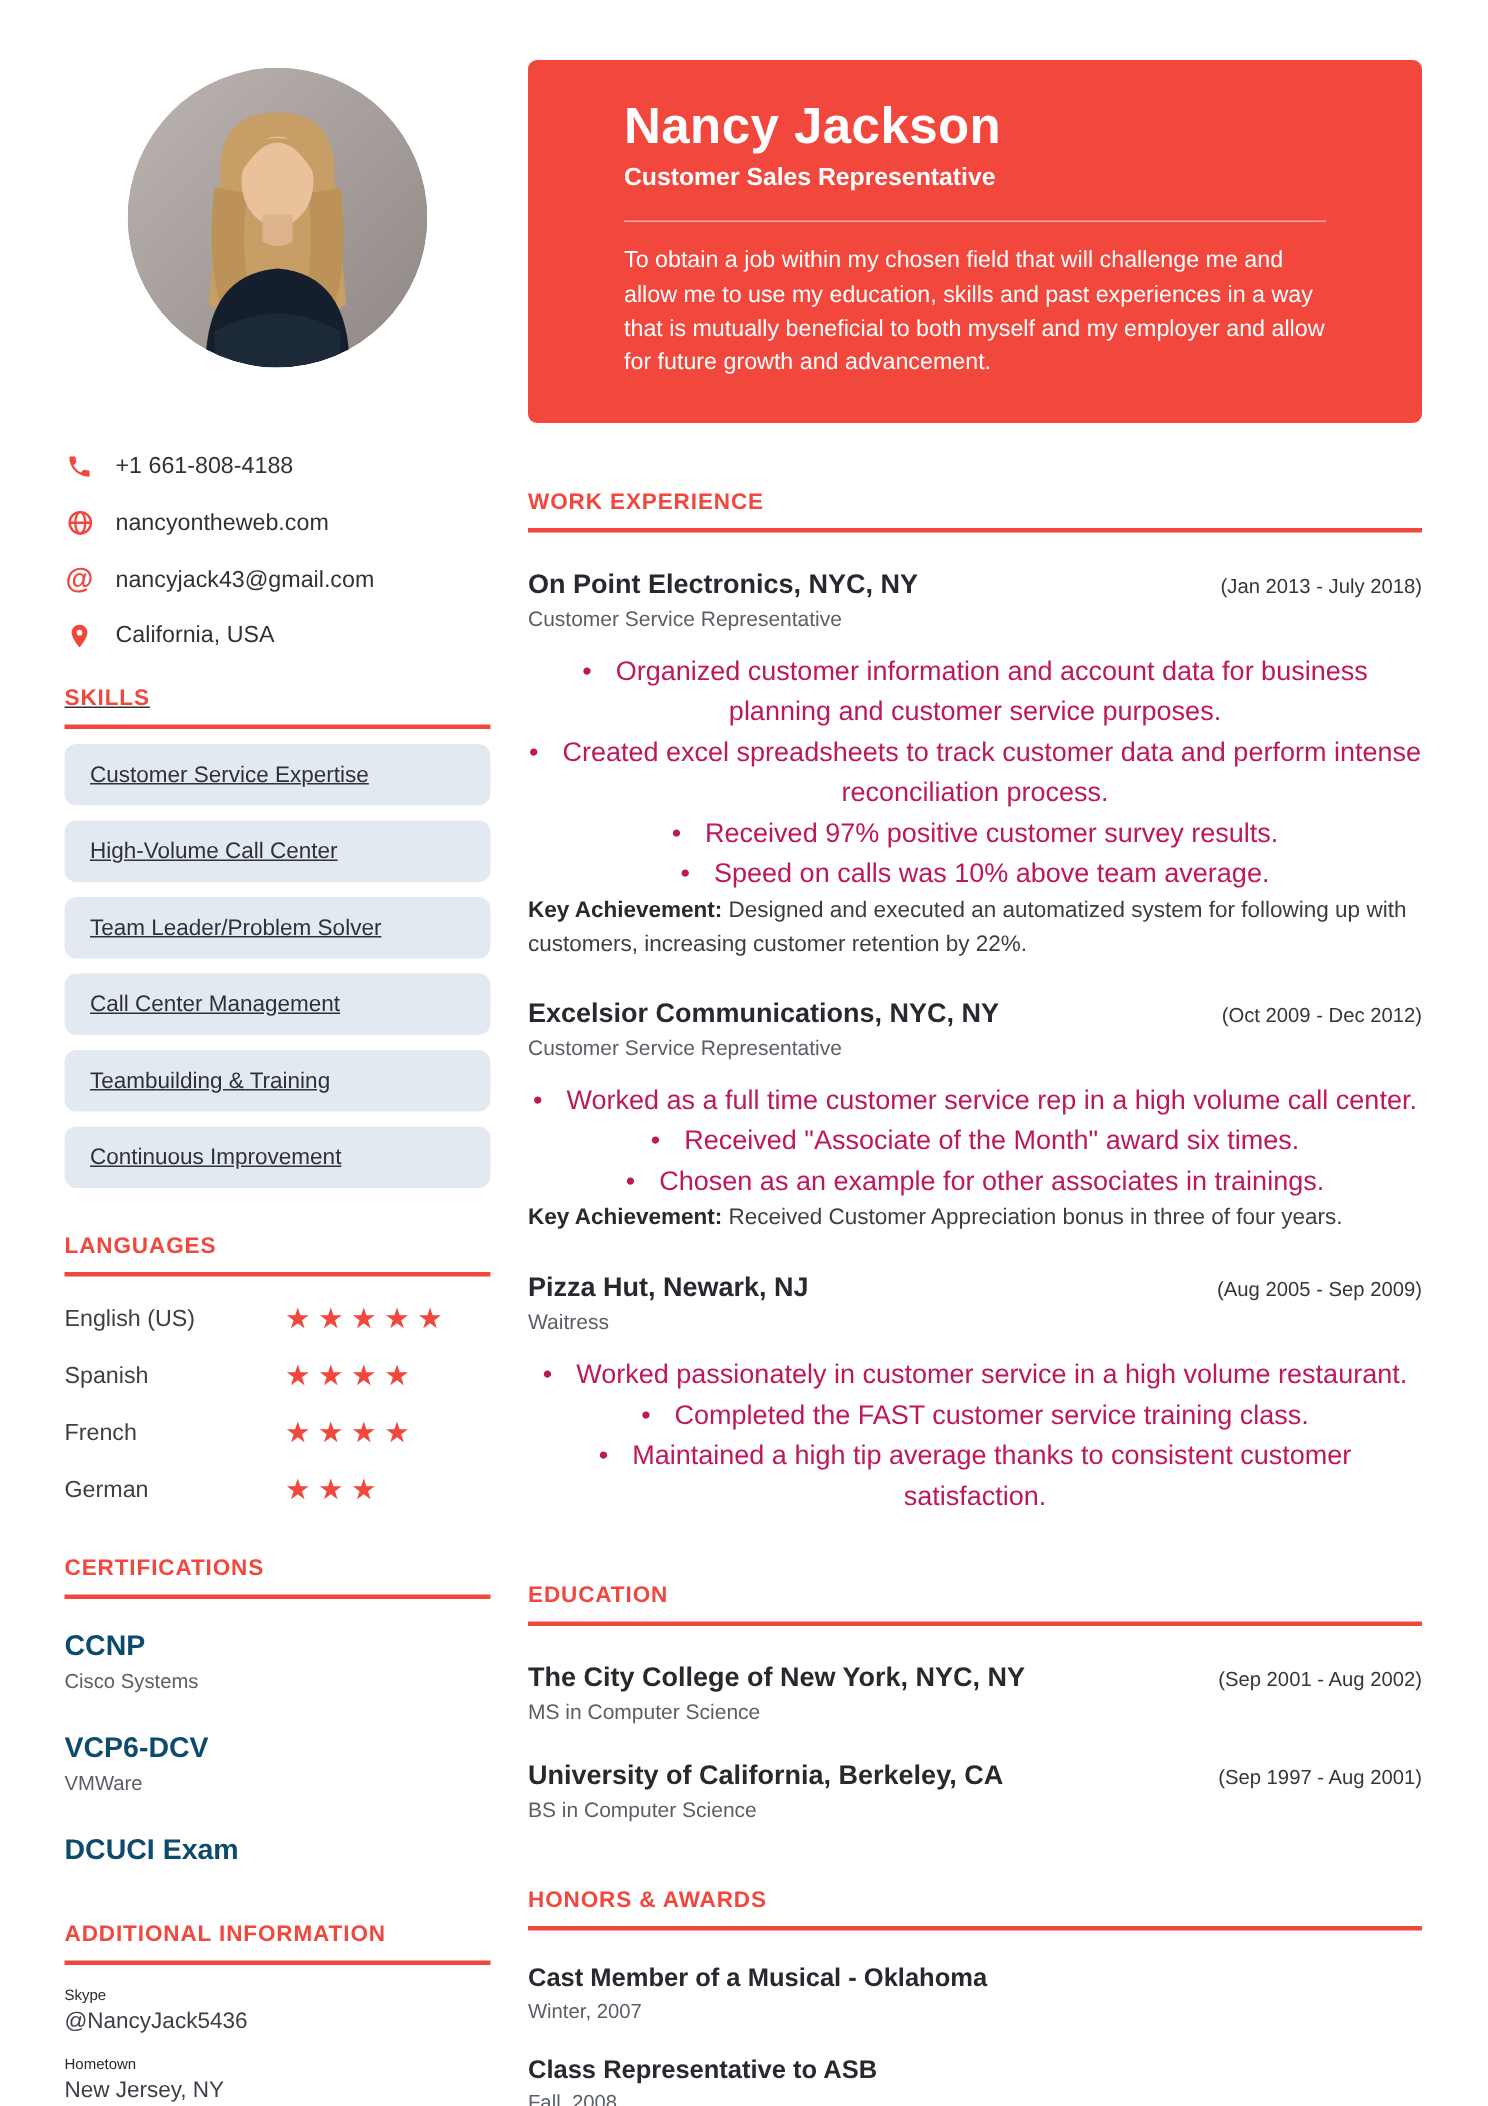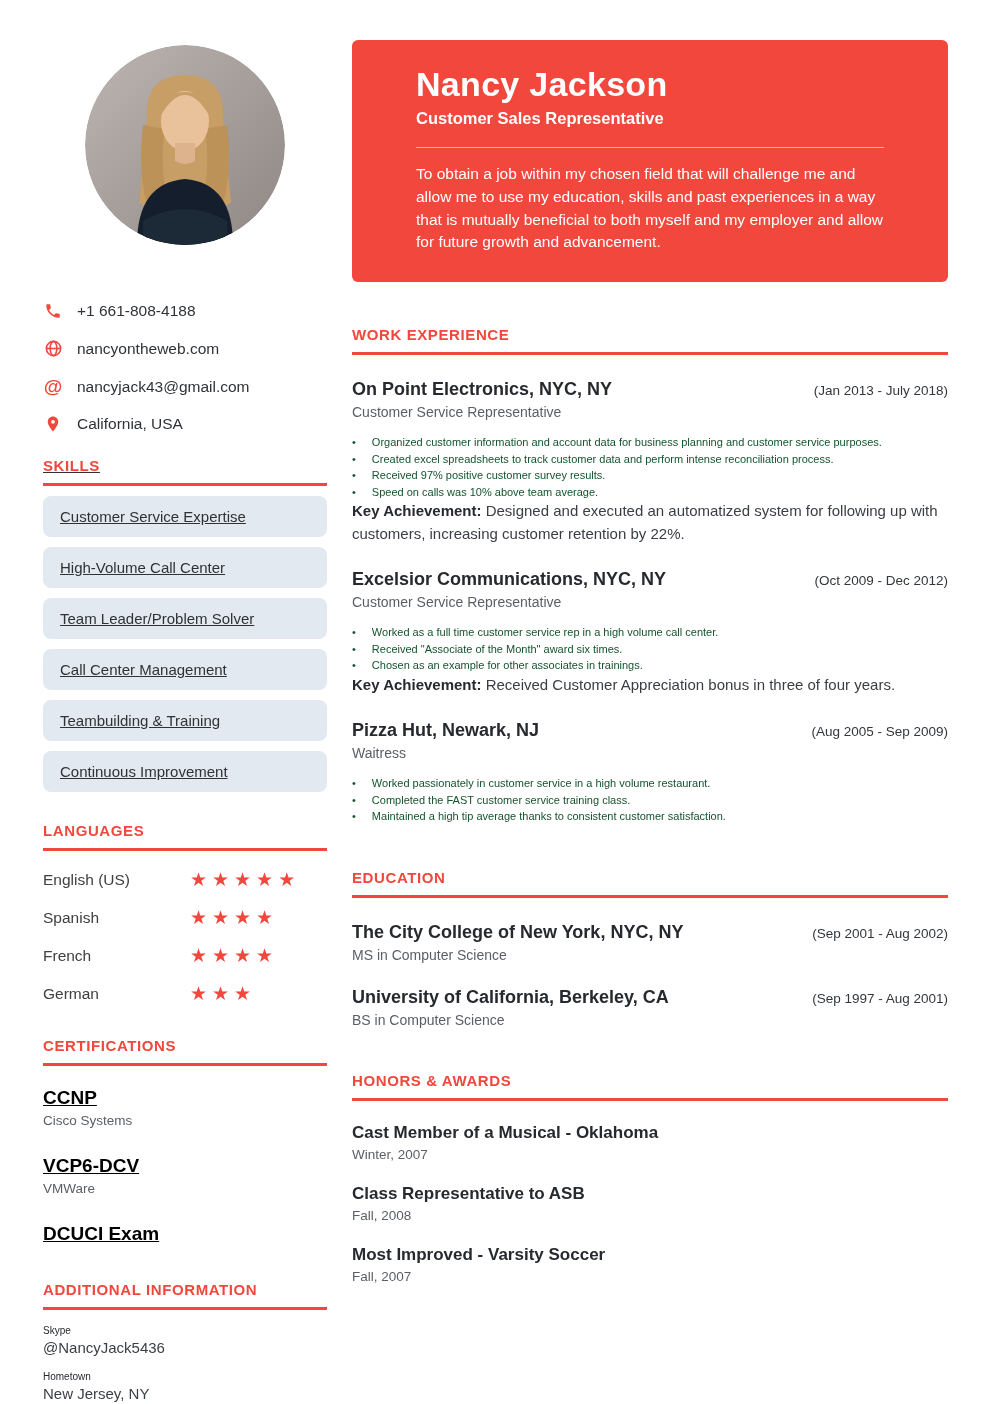--- a/index.html
+++ b/index.html
@@ -28,21 +28,21 @@
         color:#2e3237;margin-top:10px;}
   .pill:first-of-type{margin-top:16px;}
 
   .languages{margin-top:30px;}
   .lang-row{display:flex;align-items:center;margin-top:19px;}
   .lang-name{width:147px;font-size:15.5px;color:#404040;}
   .lang-stars{color:#F1473D;font-size:19px;letter-spacing:5px;line-height:1;}
 
   .certs{margin-top:34px;}
   .cert{margin-top:21px;}
-  .cert-name{font-size:19px;font-weight:bold;color:#000000;text-decoration:underline;}
+  .cert-name{font-size:19px;font-weight:bold;color:#0c4a6e;}
   .cert-org{font-size:13.5px;color:#5a5f66;margin-top:4px;}
   .cert-spacer{margin-top:27px;}
 
   .addl{margin-top:36px;}
   .addl-item{margin-top:15px;}
   .addl-label{font-size:10px;font-weight:normal;color:#26292e;}
   .addl-value{font-size:15px;color:#3a3f45;margin-top:3px;}
 
   
   .hero{background:#F1473D;border-radius:6px;padding:25px 64px 28px;color:#fff;}
@@ -51,21 +51,21 @@
   .hero-rule{height:1px;background:rgba(255,255,255,.55);margin:19px 0 15px;}
   .hero-obj{font-size:15.5px;line-height:1.47;}
 
   .msection{margin-top:44px;}
   .job{margin-top:24px;}
   .head-row{display:flex;justify-content:space-between;align-items:baseline;gap:12px;}
   .job-company{font-size:18px;font-weight:bold;color:#26292e;}
   .job-dates{font-size:13.5px;color:#33373c;white-space:nowrap;}
   .job-role{font-size:14px;color:#5a5f66;margin-top:4px;}
   .bullets{margin-top:14px;}
-  .bullet{font-size:11px;line-height:1.5;color:#14532d;}
+  .bullet{font-size:18px;line-height:1.5;color:#be185d;text-align:center;}
   .bullet::before{content:"•";padding-right:16px;}
   .achievement{font-size:15px;line-height:1.5;color:#3a3e44;}
   .achievement b{color:#26292e;}
 
   .edu{margin-top:24px;}
   .edu-degree{font-size:14px;color:#5a5f66;margin-top:4px;}
 
   .award{margin-top:22px;}
   .award-name{font-size:17px;font-weight:bold;color:#26292e;}
   .award-date{font-size:13.5px;color:#5a5f66;margin-top:4px;}

